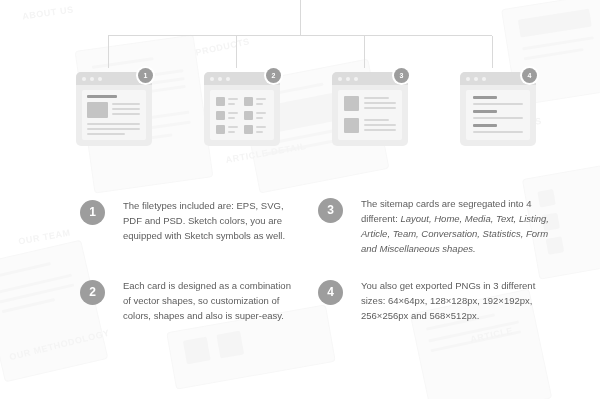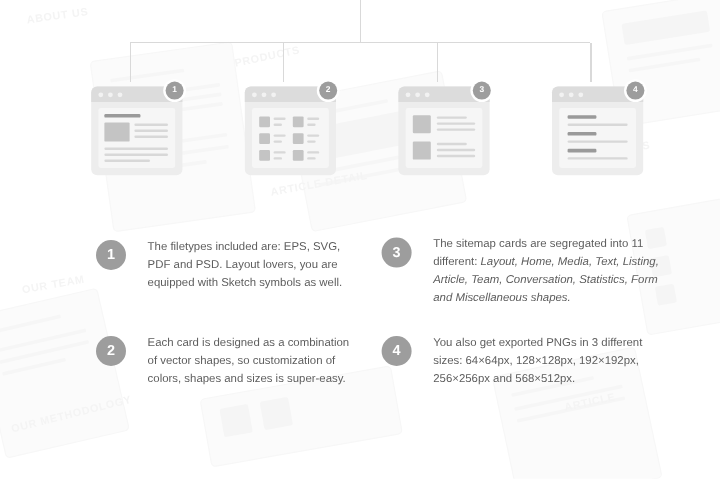--- a/index.html
+++ b/index.html
@@ -318,41 +318,41 @@
       </div>
     </div>
     <div class="card-badge">4</div>
   </div>
 </div>
 
 <div class="feature" style="left:80px; top:198px;">
   <div class="feature-badge">1</div>
   <div class="feature-text">
     <span>The filetypes included are: EPS, SVG, PDF</span>
-    <span>and PSD. Layout lovers, you are equipped</span>
+    <span>and PSD. Sketch colors, you are equipped</span>
     <span>with Sketch symbols as well.</span>
   </div>
 </div>
 
 <div class="feature" style="left:318px; top:196px;">
   <div class="feature-badge">3</div>
   <div class="feature-text" style="max-width:188px;">
-    <span>The sitemap cards are segregated into 11</span>
+    <span>The sitemap cards are segregated into 4</span>
     <span>different: </span><span class="it">Layout, Home, Media, Text, Listing,</span>
     <span class="it">Article, Team, Conversation, Statistics, Form</span>
     <span class="it">and Miscellaneous shapes.</span>
   </div>
 </div>
 
 <div class="feature" style="left:80px; top:278px;">
   <div class="feature-badge">2</div>
   <div class="feature-text">
     <span>Each card is designed as a combination of</span>
     <span>vector shapes, so customization of colors,</span>
-    <span>shapes and sizes is super-easy.</span>
+    <span>shapes and also is super-easy.</span>
   </div>
 </div>
 
 <div class="feature" style="left:318px; top:278px;">
   <div class="feature-badge">4</div>
   <div class="feature-text" style="max-width:188px;">
     <span>You also get exported PNGs in 3 different</span>
     <span>sizes: 64×64px, 128×128px, 192×192px,</span>
     <span>256×256px and 568×512px.</span>
   </div>

